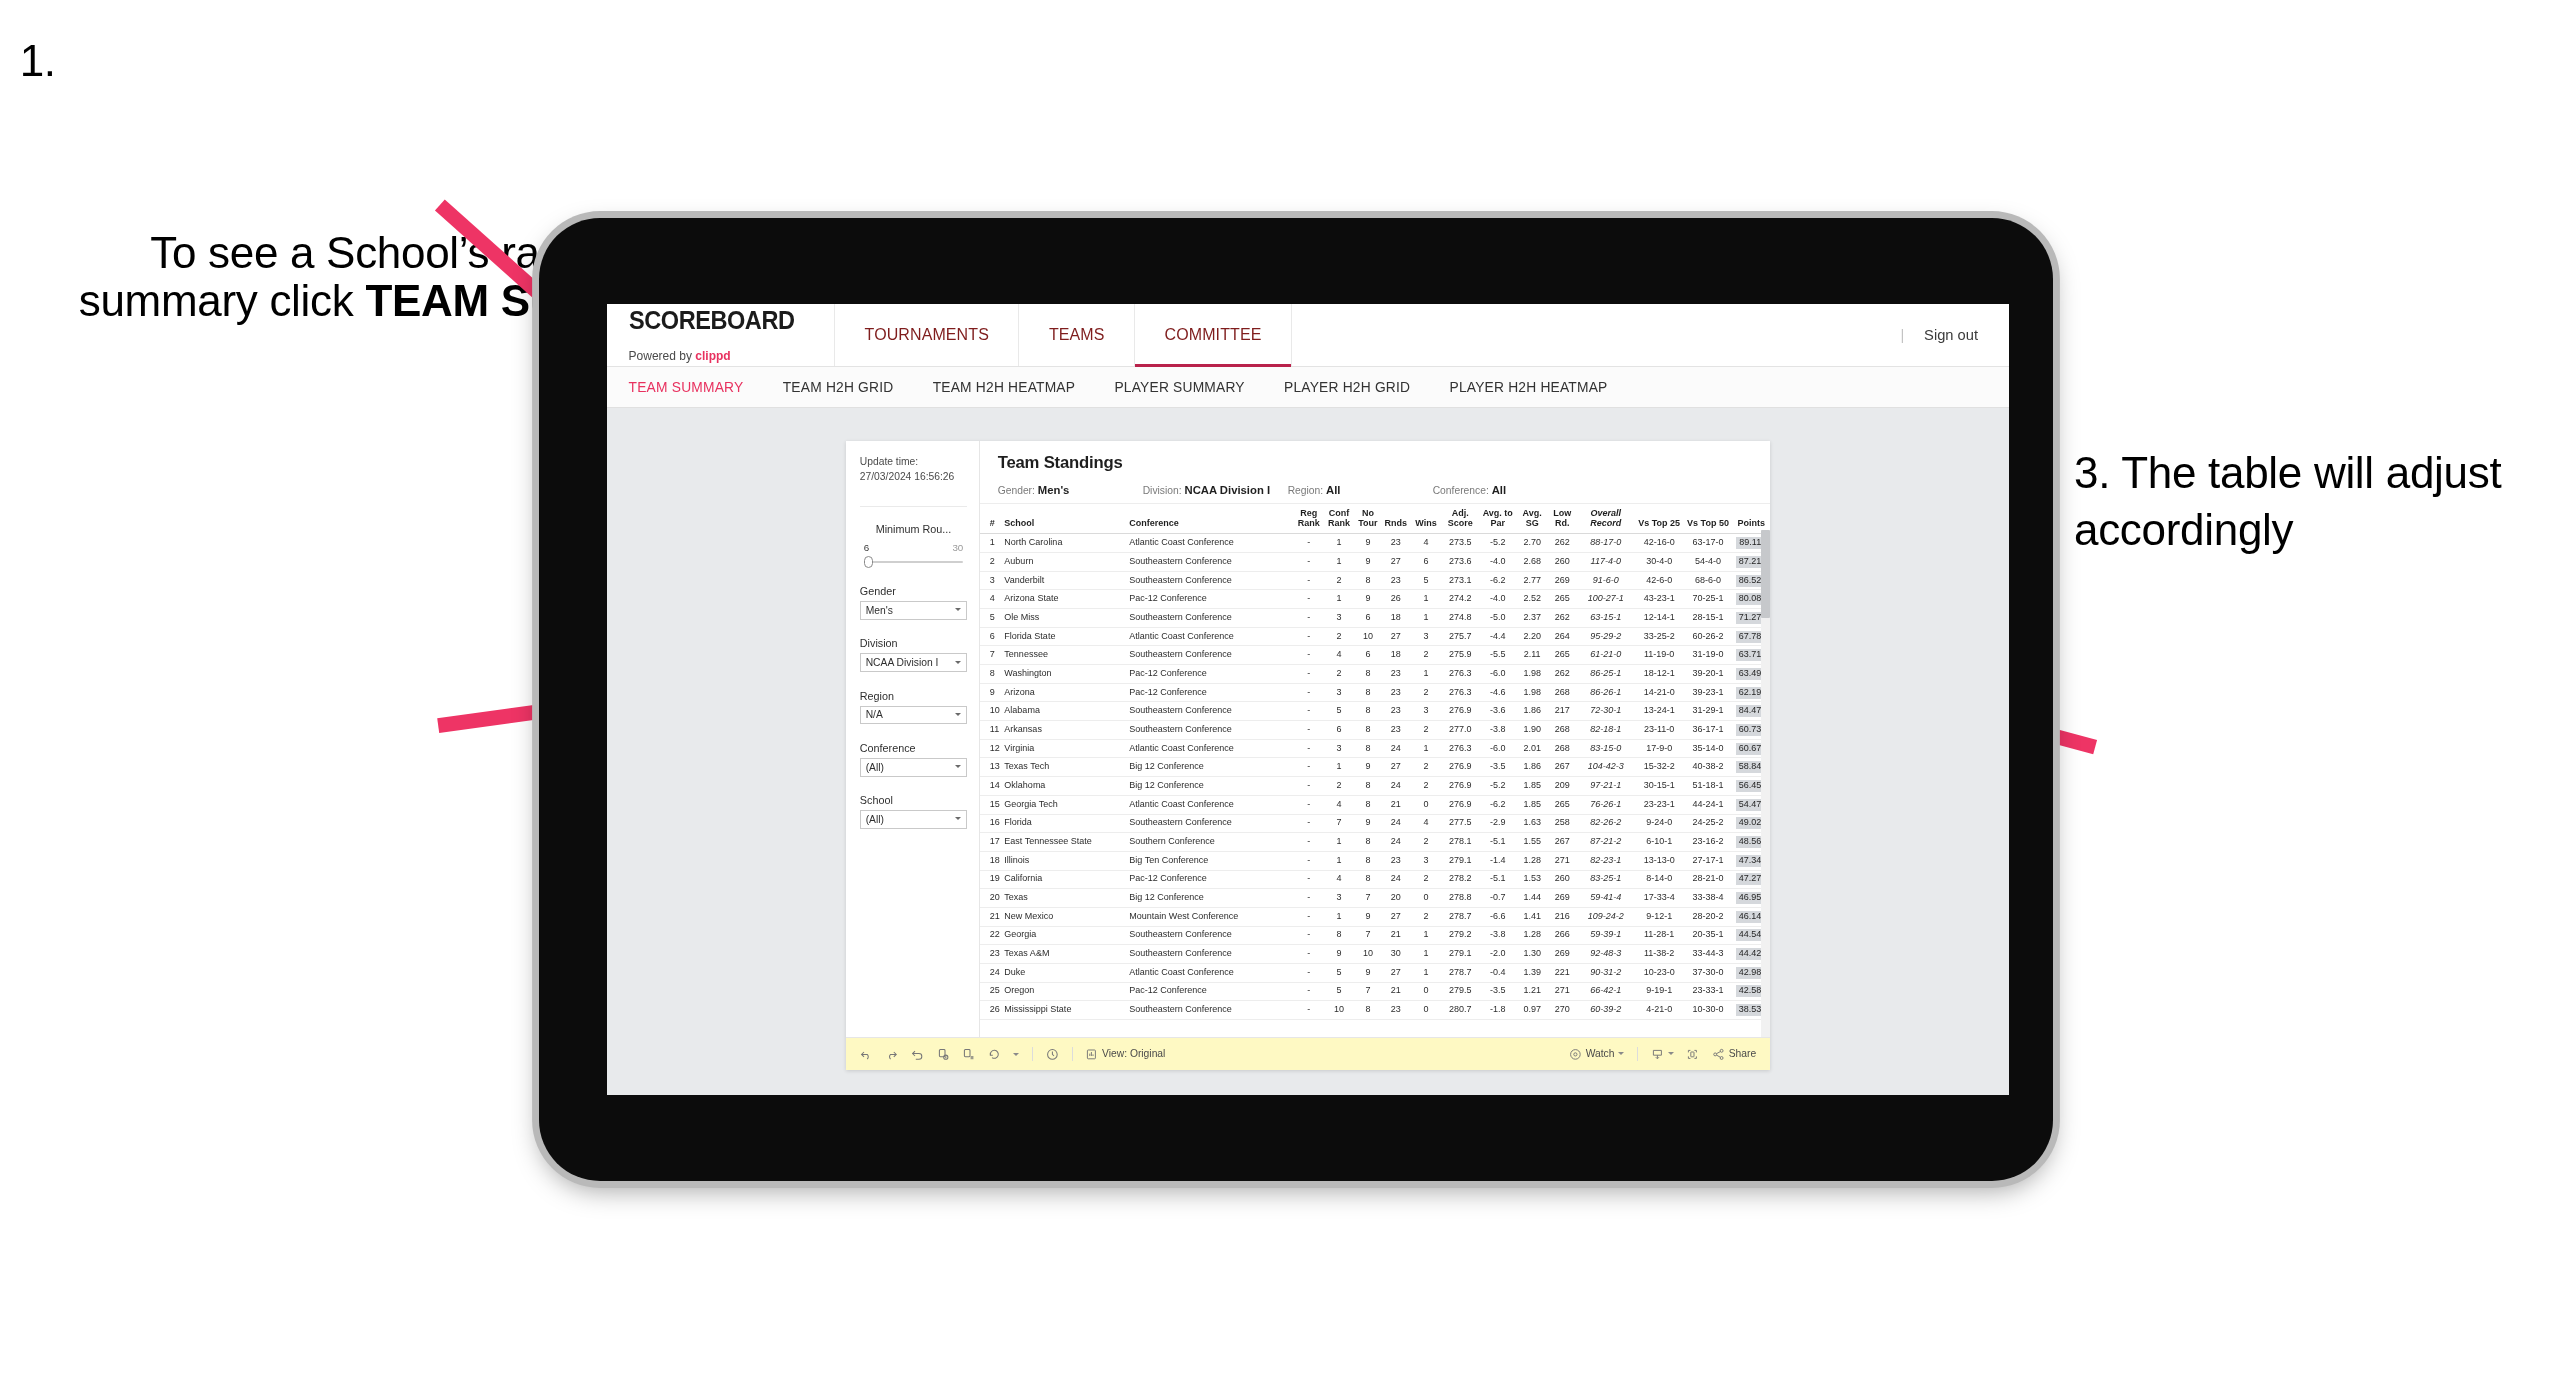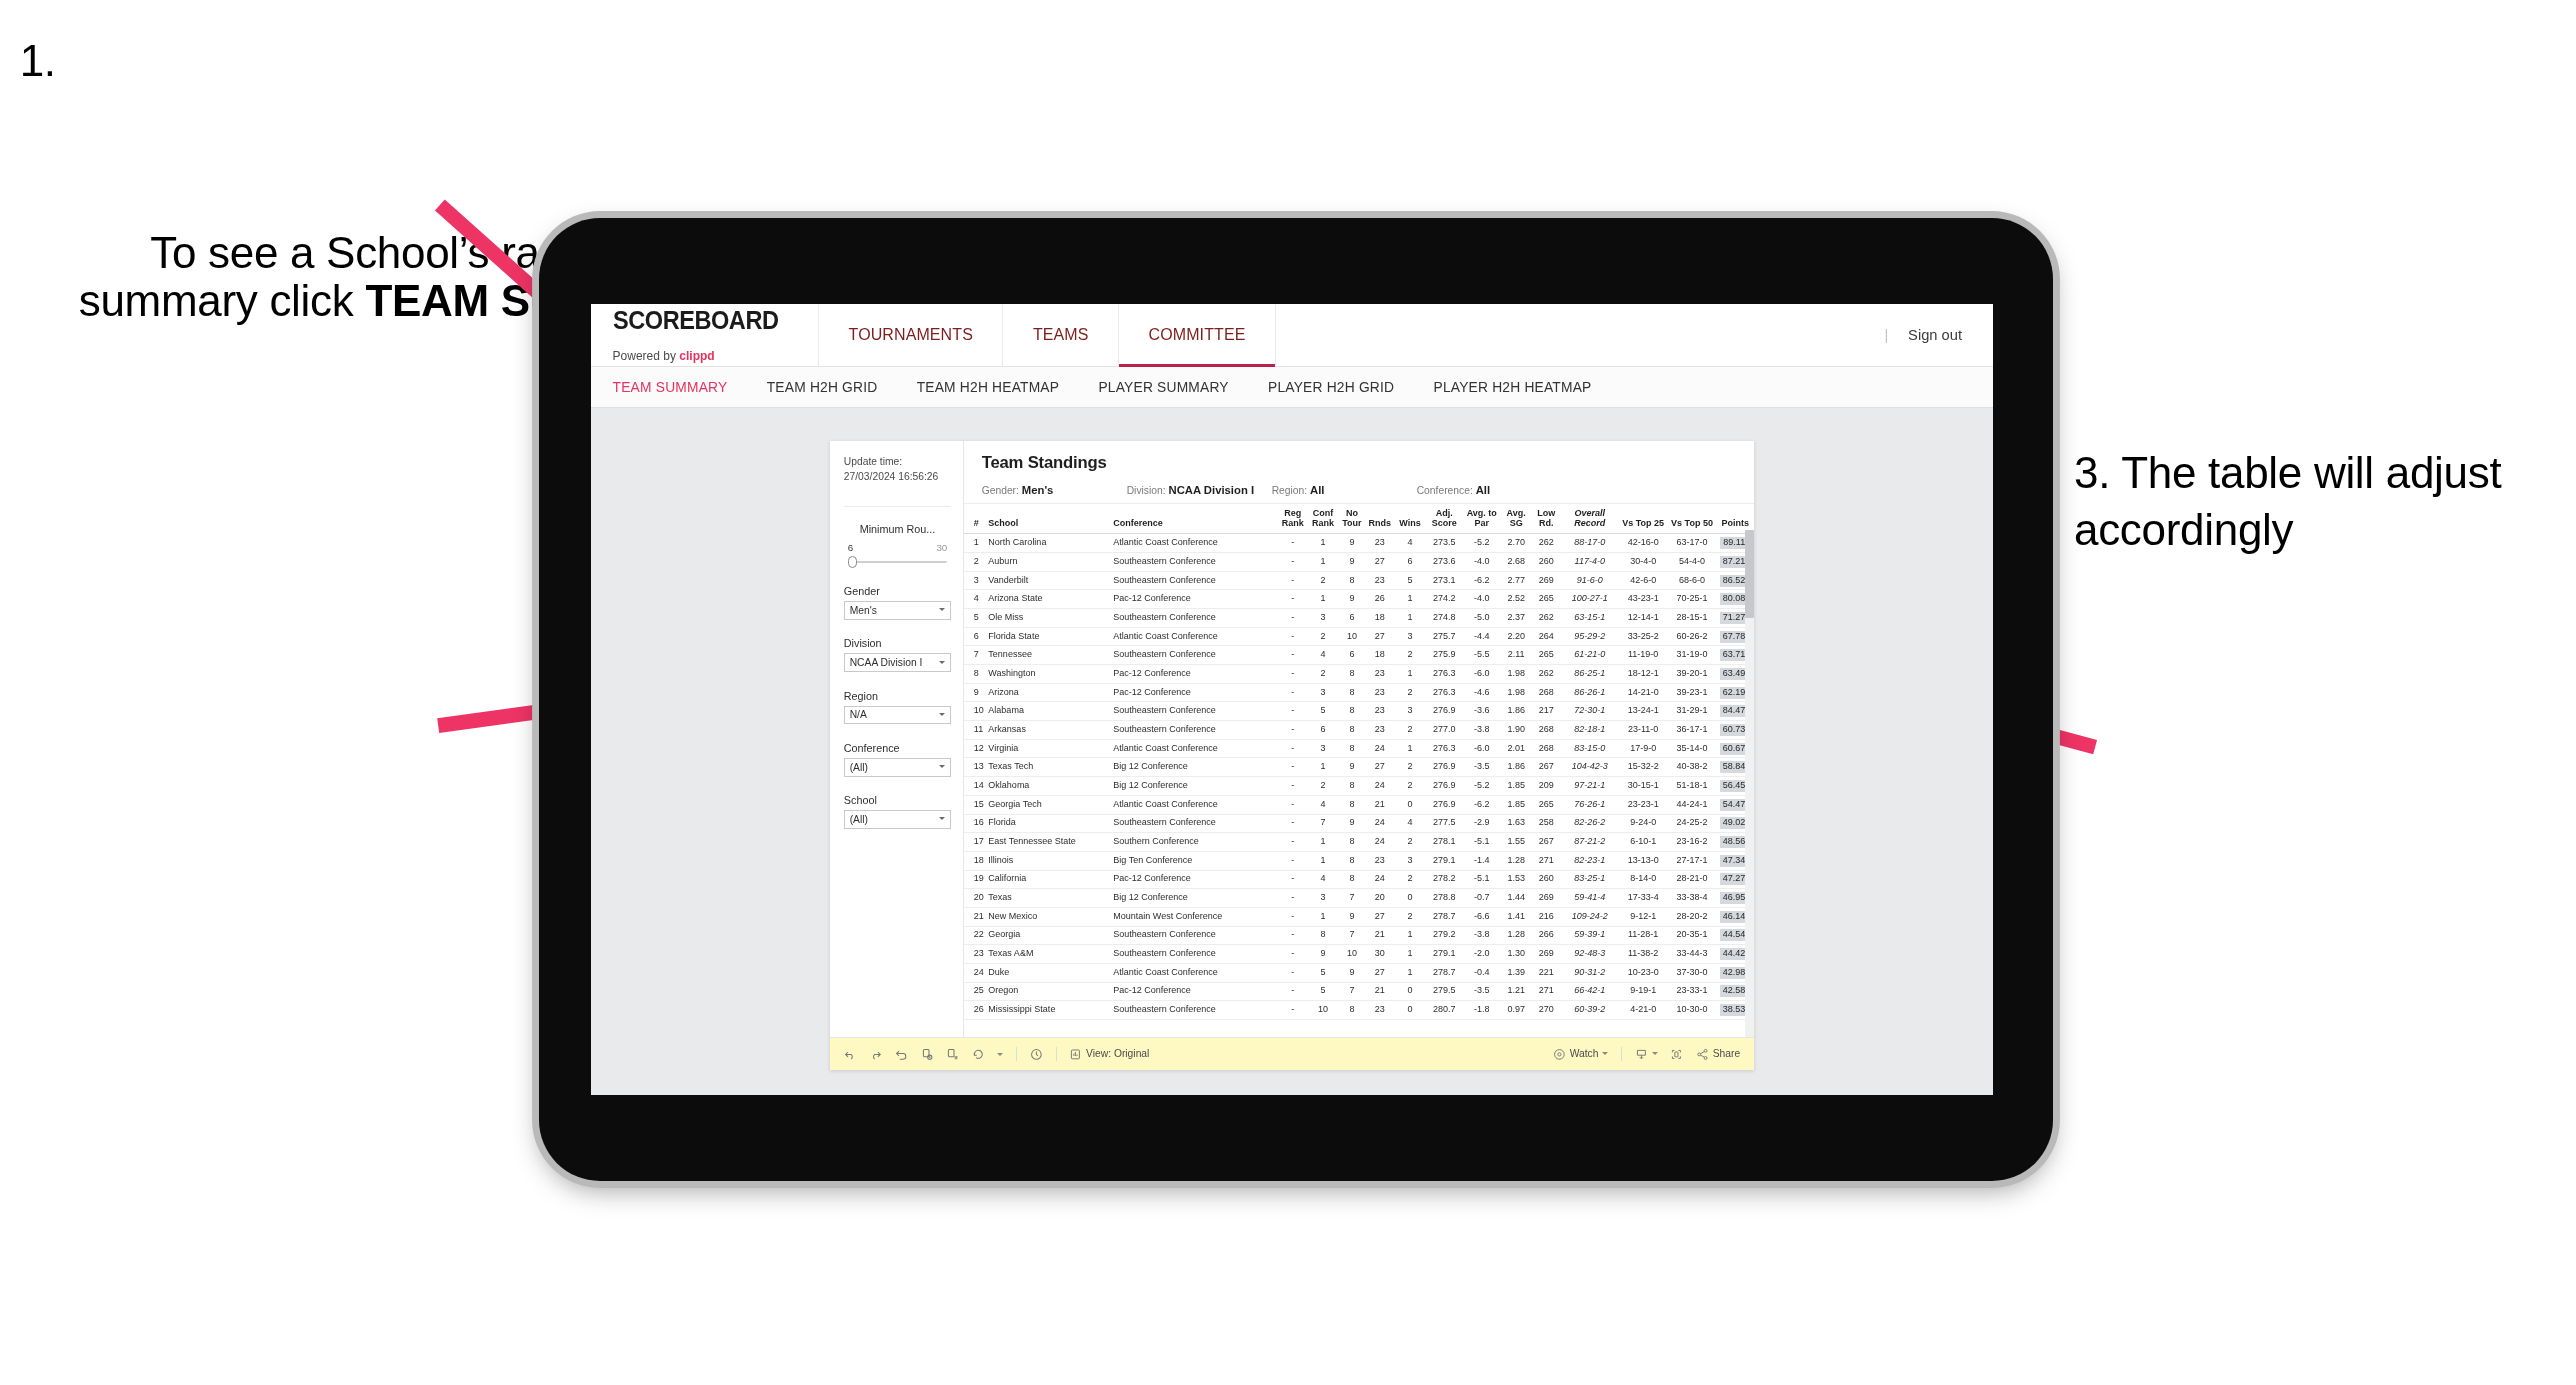--- a/index.html
+++ b/index.html
@@ -35,21 +35,21 @@
   .tablet {
     position: absolute;
     left: 539px; top: 218px;
     width: 1514px; height: 963px;
     background: #0c0c0c;
     border-radius: 61px;
     box-shadow: 0 0 0 6.9px #b9b9b9, 0 9.8px 25.6px rgba(0,0,0,0.34);
   }
   .tablet-screen {
     position: absolute;
-    left: 52px; top: 86px;
+    left: 68px; top: 86px;
     width: 1402px; height: 791px;
     background: #e8eaec;
     overflow: hidden;
   }
 
   
   .app-header {
     height: 63px; background: #ffffff;
     display: flex; align-items: stretch;
     border-bottom: 1px solid #e3e3e3;

